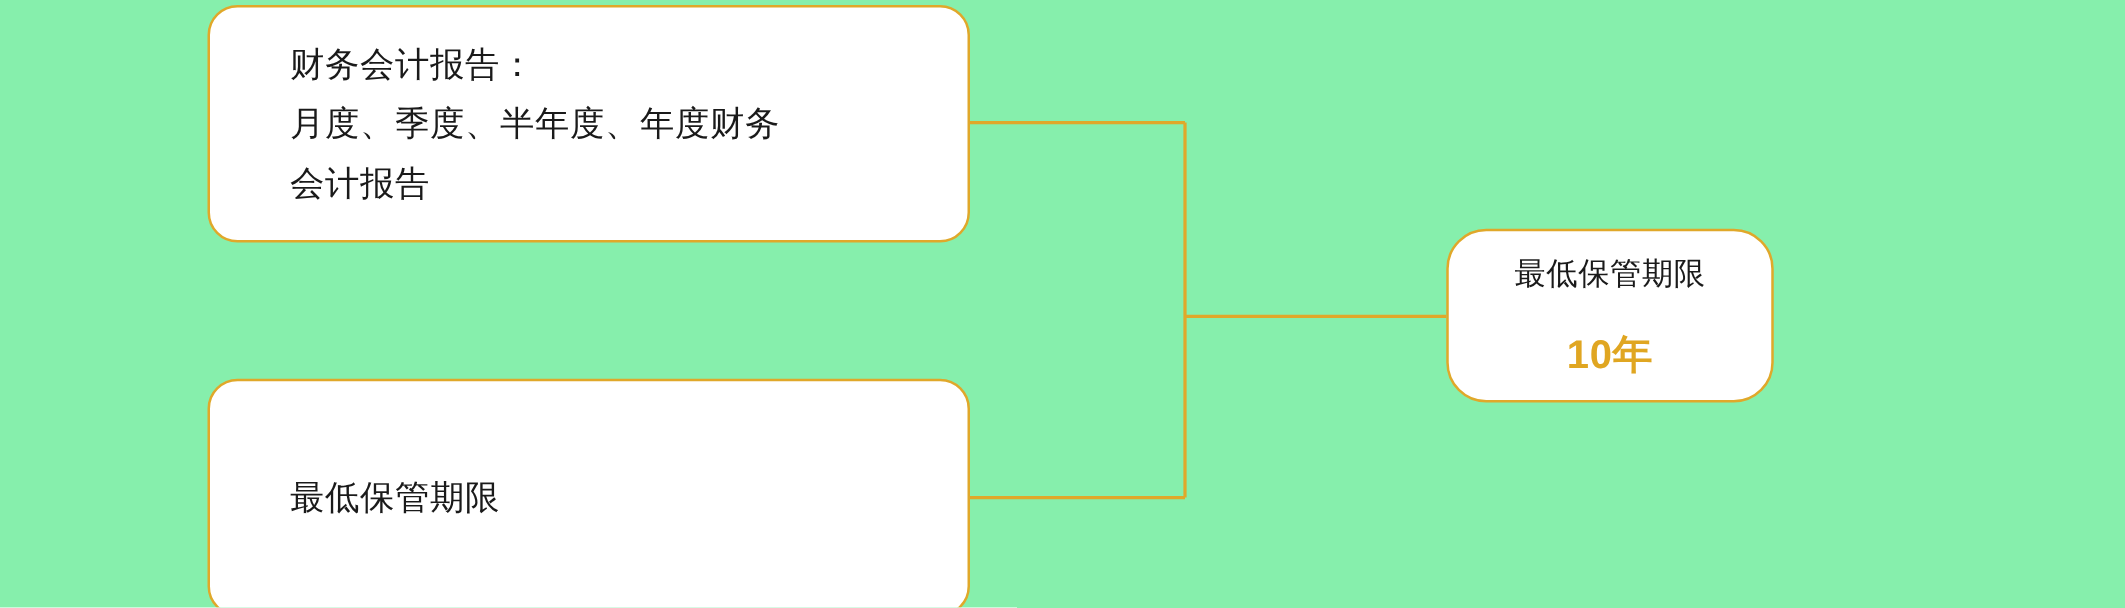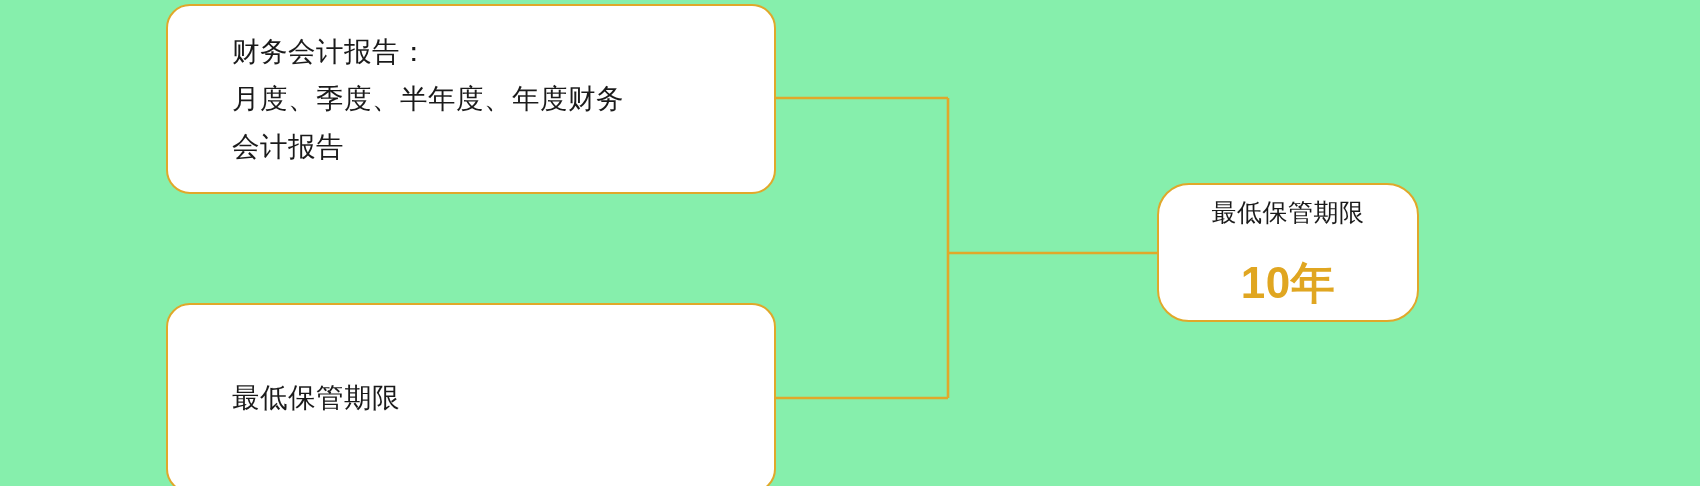--- a/index.html
+++ b/index.html
@@ -69,21 +69,21 @@
   .term-label {
     color: #1a1a1a;
     font-size: 25px;
     line-height: 1.3;
     white-space: nowrap;
     letter-spacing: 0.5px;
     margin-bottom: 6px;
   }
   .term-value {
     color: #e0a621;
-    font-size: 44px;
+    font-size: 32px;
     font-weight: bold;
     line-height: 1.15;
     white-space: nowrap;
     letter-spacing: 0.5px;
     margin-top: 24px;
   }
 </style>
 </head>
 <body>
 

